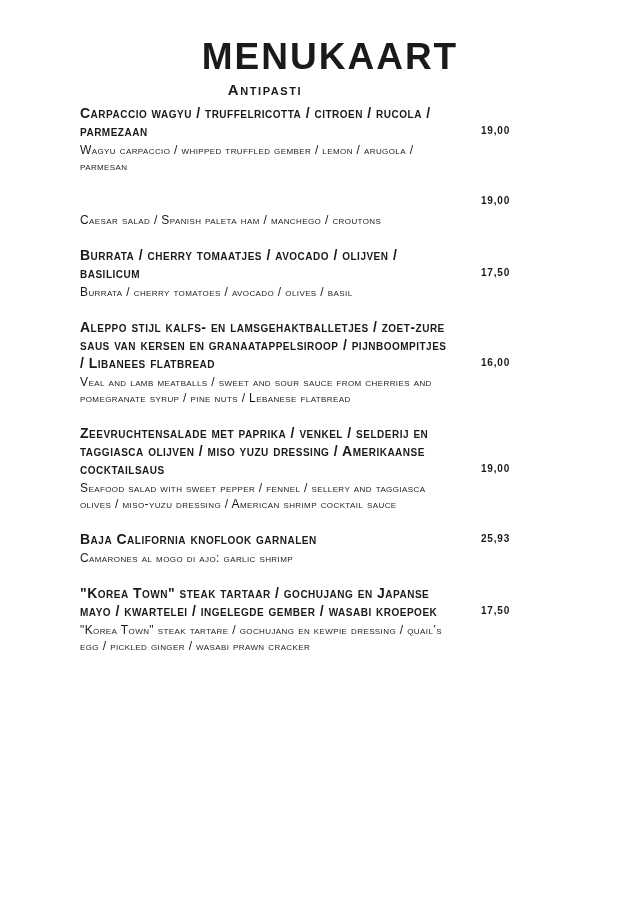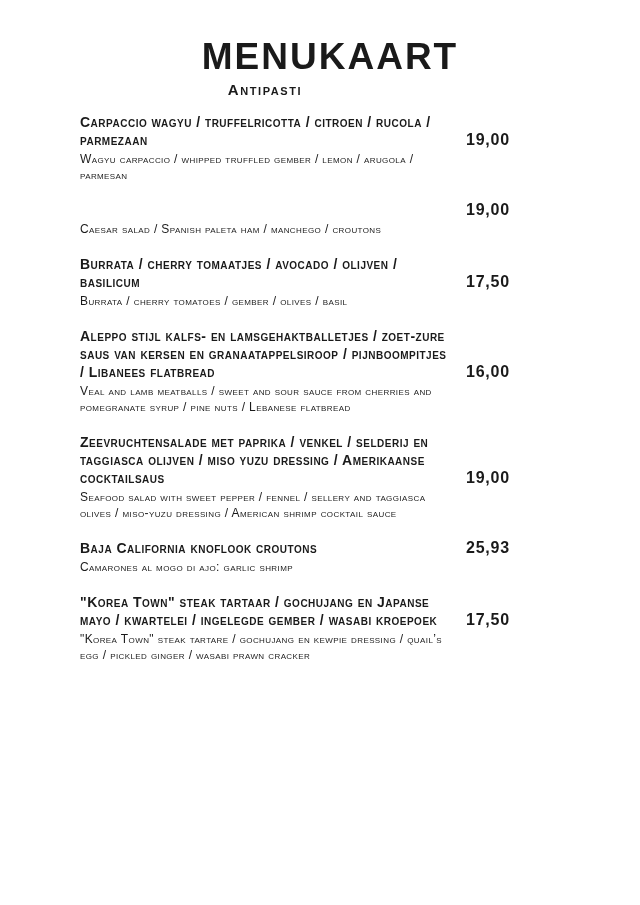--- a/index.html
+++ b/index.html
@@ -37,42 +37,42 @@
     text-align: center;
   }
   .section-line {
     font-size: 15px;
     font-weight: 700;
     font-variant: small-caps;
     letter-spacing: 1.6px;
     line-height: 19px;
   }
   .menu-list {
-    margin-top: 14px;
+    margin-top: 5px;
     width: 430px;
   }
   .menu-item + .menu-item {
     margin-top: 18px;
   }
   .name-row {
     display: flex;
     align-items: flex-end;
     width: 430px;
   }
   .item-name {
     width: 374px;
     font-size: 14px;
     font-weight: 700;
     font-variant: small-caps;
     letter-spacing: 0.5px;
     line-height: 18px;
   }
   .item-price {
     margin-left: auto;
-    font-size: 16px;
+    font-size: 10px;
     font-weight: 700;
     letter-spacing: 0.8px;
     line-height: 18px;
     white-space: nowrap;
   }
   .item-desc {
     width: 374px;
     margin-top: 2px;
     font-size: 12px;
     font-weight: 400;
@@ -109,42 +109,42 @@
         <div class="item-price">19,00</div>
       </div>
       <div class="item-desc">Caesar salad / Spanish paleta ham / manchego / croutons</div>
     </div>
 
     <div class="menu-item">
       <div class="name-row">
         <div class="item-name">Burrata / cherry tomaatjes / avocado / olijven / basilicum</div>
         <div class="item-price">17,50</div>
       </div>
-      <div class="item-desc">Burrata / cherry tomatoes / gember / olives / basil</div>
+      <div class="item-desc">Burrata / cherry tomatoes / avocado / olives / basil</div>
     </div>
 
     <div class="menu-item">
       <div class="name-row">
         <div class="item-name">Aleppo stijl kalfs- en lamsgehaktballetjes / zoet-zure saus van kersen en granaatappelsiroop / pijnboompitjes / Libanees flatbread</div>
         <div class="item-price">16,00</div>
       </div>
       <div class="item-desc">Veal and lamb meatballs / sweet and sour sauce from cherries and pomegranate syrup / pine nuts / Lebanese flatbread</div>
     </div>
 
     <div class="menu-item">
       <div class="name-row">
         <div class="item-name">Zeevruchtensalade met paprika / venkel / selderij en taggiasca olijven / miso yuzu dressing / Amerikaanse cocktailsaus</div>
         <div class="item-price">19,00</div>
       </div>
       <div class="item-desc">Seafood salad with sweet pepper / fennel / sellery and taggiasca olives / miso-yuzu dressing / American shrimp cocktail sauce</div>
     </div>
 
     <div class="menu-item">
       <div class="name-row">
-        <div class="item-name">Baja California knoflook croutons</div>
+        <div class="item-name">Baja California knoflook garnalen</div>
         <div class="item-price">25,93</div>
       </div>
       <div class="item-desc">Camarones al mogo di ajo: garlic shrimp</div>
     </div>
 
     <div class="menu-item">
       <div class="name-row">
         <div class="item-name">"Korea Town" steak tartaar / gochujang en Japanse mayo / kwartelei / ingelegde gember / wasabi kroepoek</div>
         <div class="item-price">17,50</div>
       </div>

